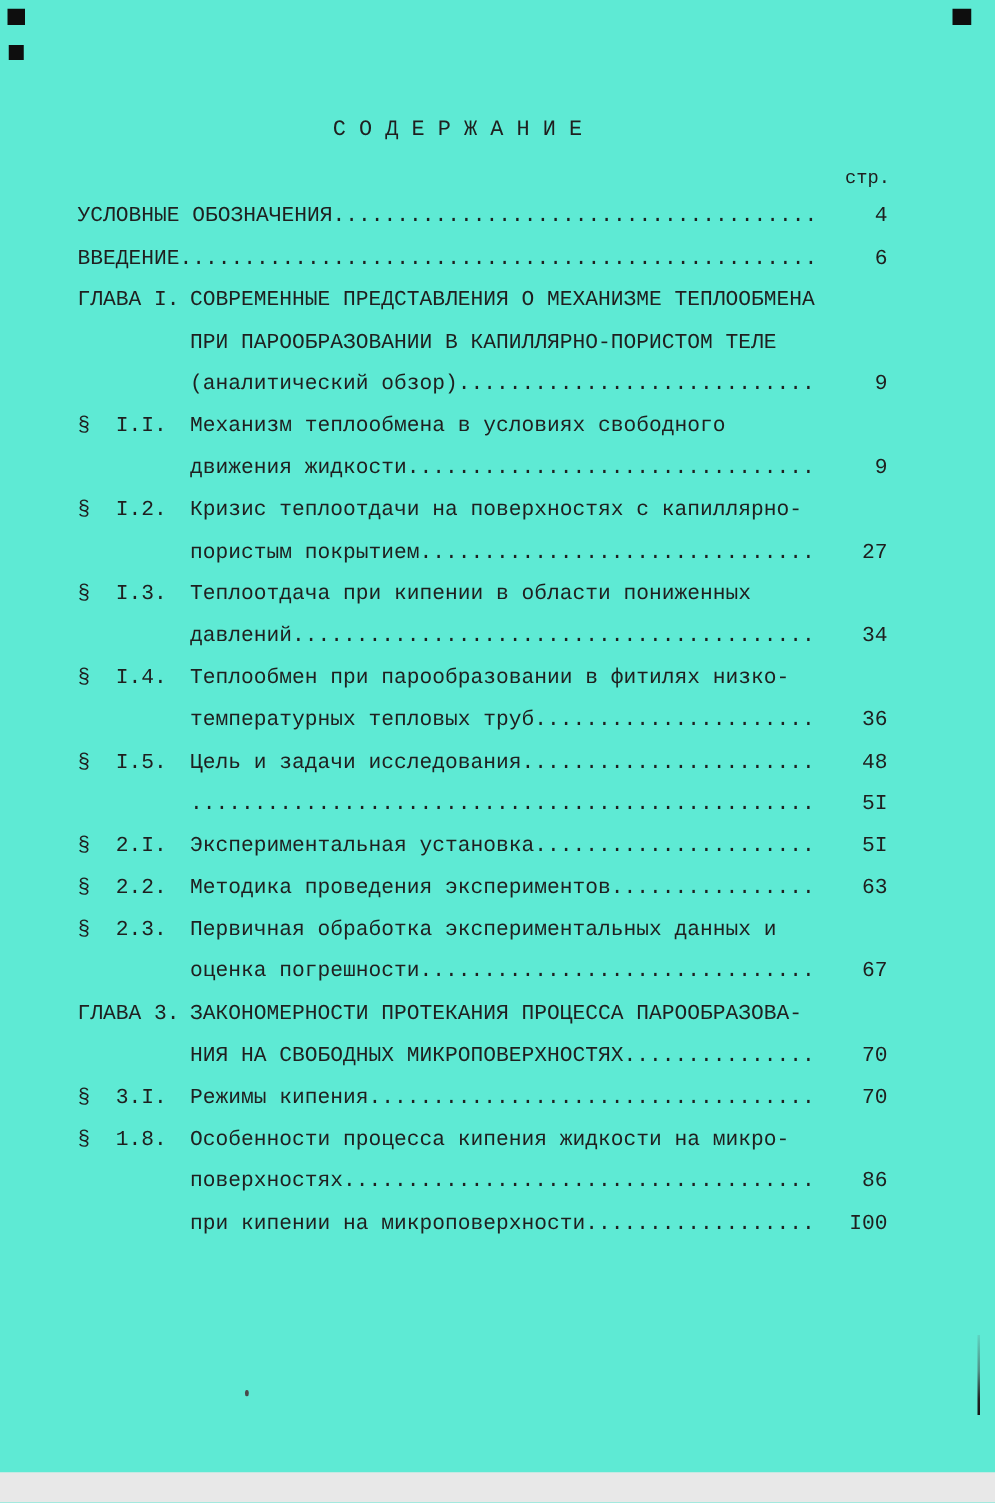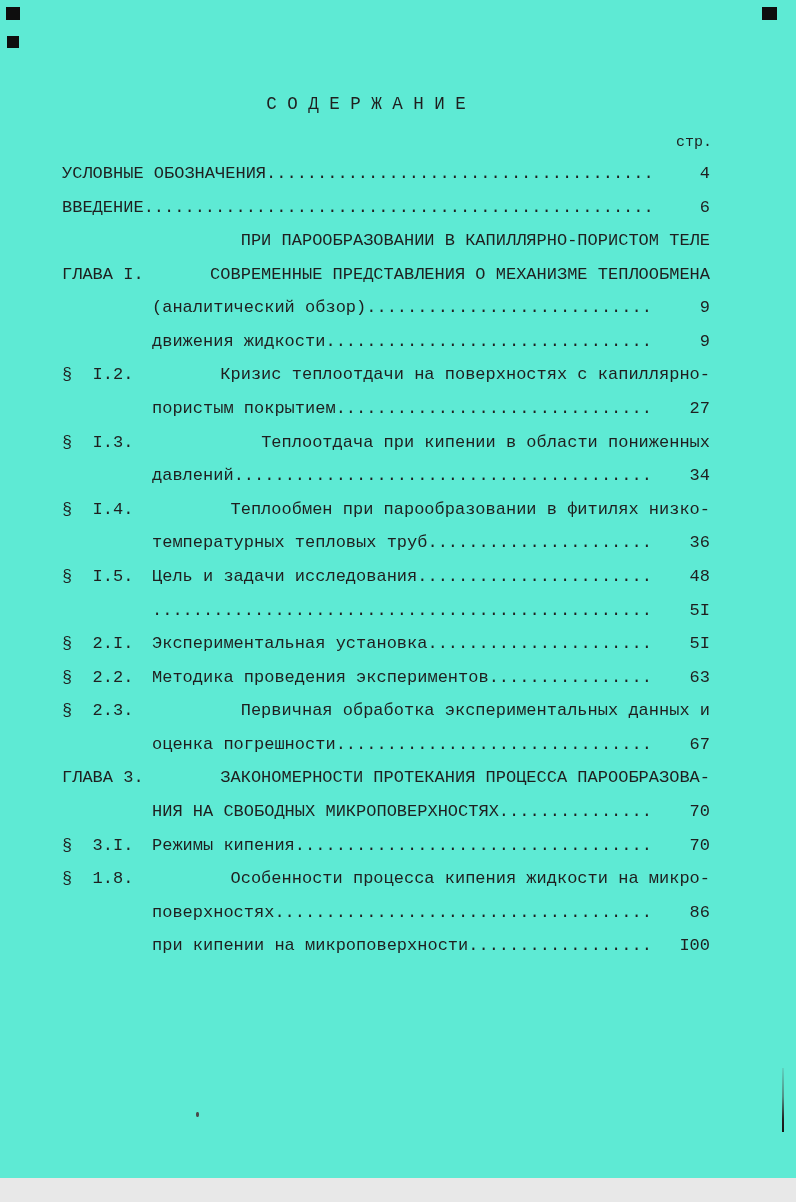--- a/index.html
+++ b/index.html
@@ -39,21 +39,21 @@
     position: absolute; top: 133px; right: 84px;
     font-size: 15px; line-height: 20px;
   }
 
   .toc {
     position: absolute; left: 62px; top: 157px; width: 648px;
   }
   .row {
     display: flex; align-items: baseline;
     height: 33.58px; line-height: 33.58px;
-    font-size: 17px; white-space: nowrap; justify-content: space-between;
+    font-size: 17px; white-space: nowrap;
   }
   .row .label { flex: 0 0 90px; width: 90px; white-space: pre; }
   .row .text  { flex: 0 0 auto; }
   .row .dots  { flex: 1 1 auto; overflow: hidden; margin-right: 10px; }
   .row .pagenum { flex: 0 0 46px; text-align: right; }
 </style>
 </head>
 <body>
 
 <div class="page">
@@ -73,34 +73,39 @@
     <span class="dots">................................................................................</span>
     <span class="pagenum">4</span>
   </div>
       <div class="row">
 
     <span class="text">ВВЕДЕНИЕ</span>
     <span class="dots">................................................................................</span>
     <span class="pagenum">6</span>
   </div>
       <div class="row">
-    <span class="label"></span>
-    <span class="text">ПРИ ПАРООБРАЗОВАНИИ В КАПИЛЛЯРНО-ПОРИСТОМ ТЕЛЕ</span>
-
-  </div>
-      <div class="row">
     <span class="label">ГЛАВА I.</span>
     <span class="text">СОВРЕМЕННЫЕ ПРЕДСТАВЛЕНИЯ О МЕХАНИЗМЕ ТЕПЛООБМЕНА</span>
 
   </div>
       <div class="row">
     <span class="label"></span>
+    <span class="text">ПРИ ПАРООБРАЗОВАНИИ В КАПИЛЛЯРНО-ПОРИСТОМ ТЕЛЕ</span>
+
+  </div>
+      <div class="row">
+    <span class="label"></span>
     <span class="text">(аналитический обзор)</span>
     <span class="dots">................................................................................</span>
     <span class="pagenum">9</span>
+  </div>
+      <div class="row">
+    <span class="label">§  I.I.</span>
+    <span class="text">Механизм теплообмена в условиях свободного</span>
+
   </div>
       <div class="row">
     <span class="label"></span>
     <span class="text">движения жидкости</span>
     <span class="dots">................................................................................</span>
     <span class="pagenum">9</span>
   </div>
       <div class="row">
     <span class="label">§  I.2.</span>
     <span class="text">Кризис теплоотдачи на поверхностях с капиллярно-</span>

